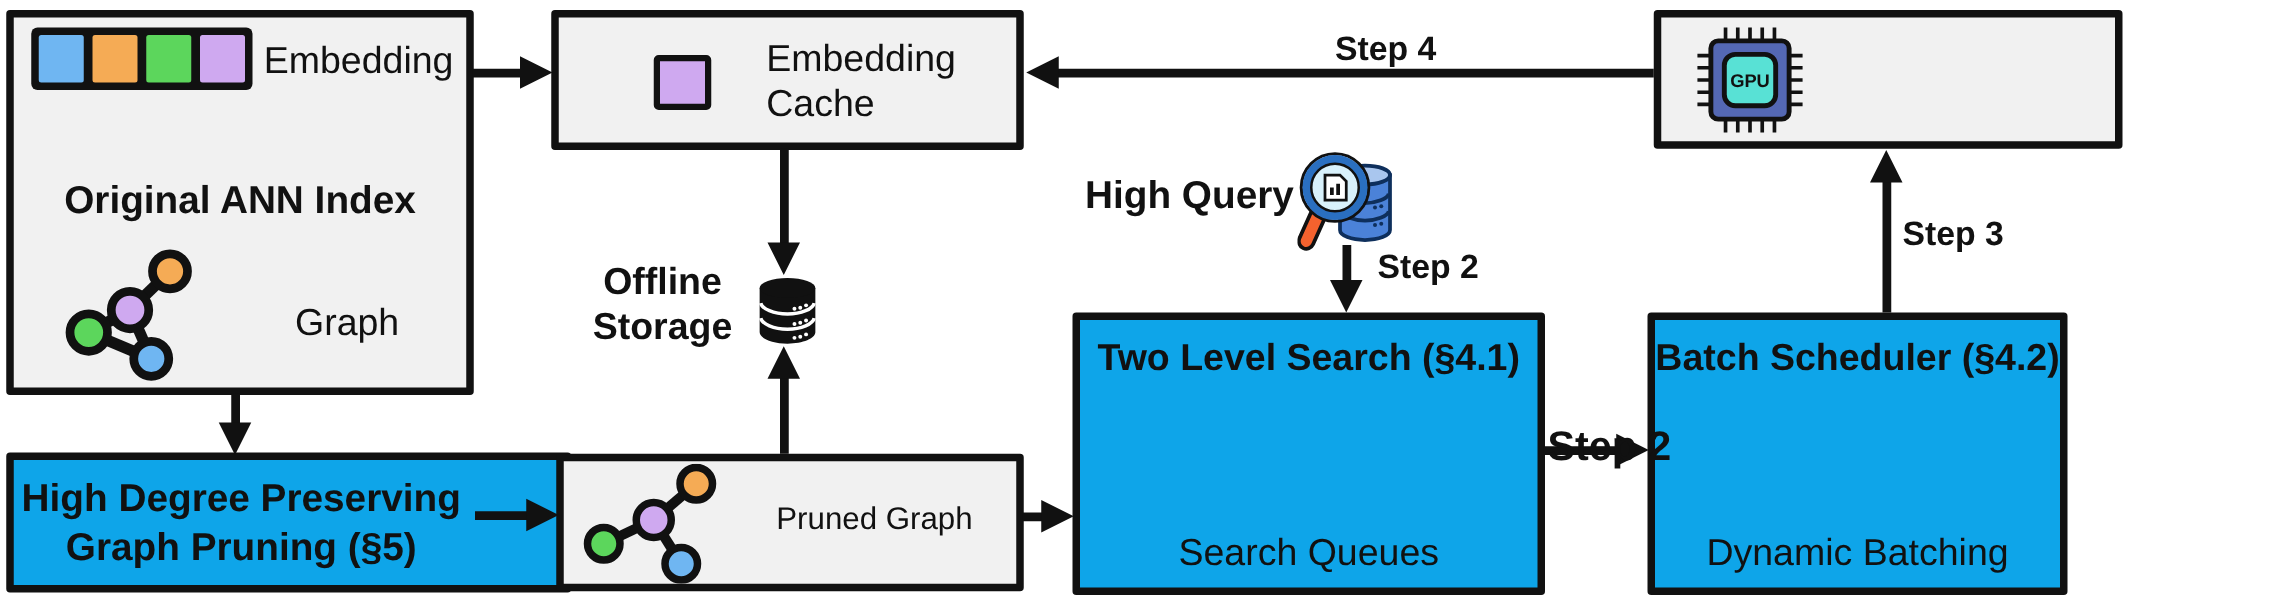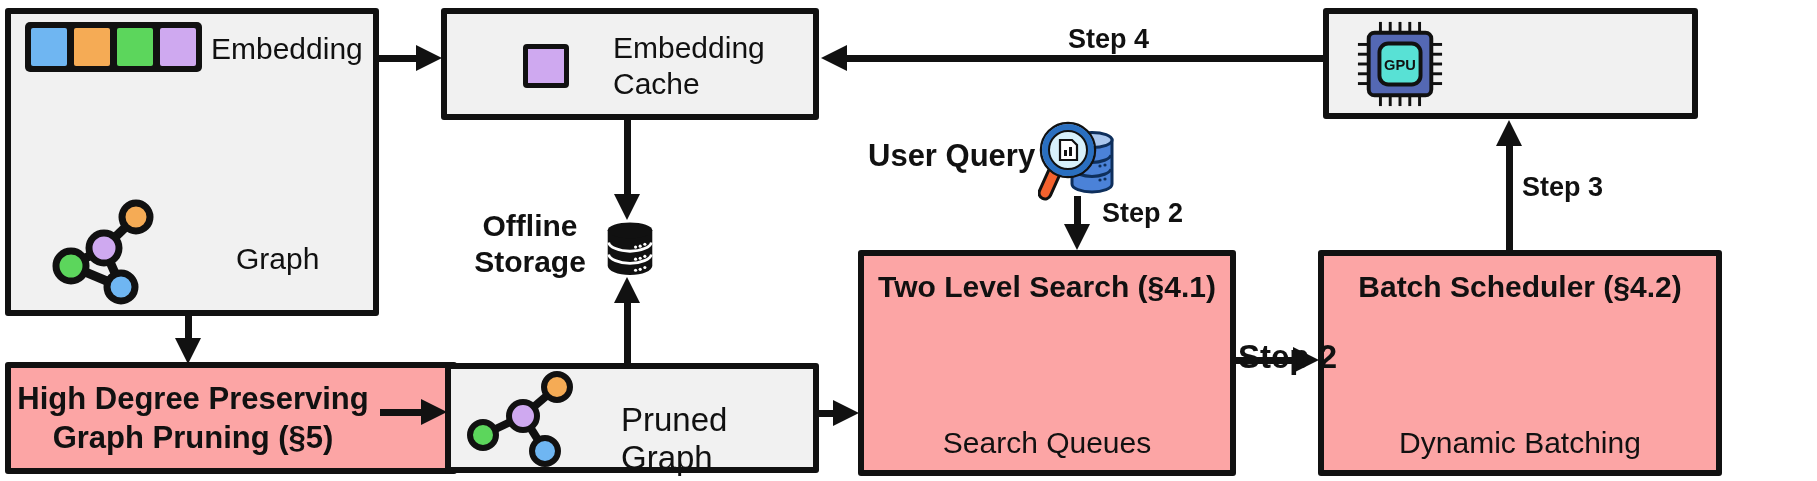--- a/index.html
+++ b/index.html
@@ -3,21 +3,21 @@
 <meta charset="utf-8">
 <style>
   html,body{margin:0;padding:0;background:#fff;}
   #canvas{
     position:relative;width:1817px;height:481px;background:#ffffff;
     font-family:"Liberation Sans","DejaVu Sans",sans-serif;color:#111;
     overflow:hidden;
   }
   .box{position:absolute;box-sizing:border-box;border:6px solid #111;border-radius:3px;}
   .box.light{background:#f1f1f1;}
-  .box.gray{background:#fca5a5;}
+  .box.gray{background:#0ea5e9;}
   .lbl{position:absolute;color:#111;}
   .b{font-weight:bold;}
   .center{text-align:center;}
   .right{text-align:right;}
 
   
   .shaft{position:absolute;background:#111;}
   .head{position:absolute;width:0;height:0;}
   .head.r{border-top:13px solid transparent;border-bottom:13px solid transparent;border-left:26px solid #111;}
   .head.l{border-top:13px solid transparent;border-bottom:13px solid transparent;border-right:26px solid #111;}
@@ -49,20 +49,21 @@
 <div id="canvas">
 
   <div class="box light" style="left:5px;top:8px;width:374px;height:308px;">
     <div class="emb-strip" style="left:14px;top:8px;">
       <div class="emb-sq" style="background:#6fb6f2;"></div>
       <div class="emb-sq" style="background:#f5ab55;"></div>
       <div class="emb-sq" style="background:#5cd65c;"></div>
       <div class="emb-sq" style="background:#cfa9f0;"></div>
     </div>
     <div class="lbl" style="left:200px;top:18px;font-size:30px;">Embedding</div>
+    <div class="lbl b center" style="left:0;top:128px;width:100%;font-size:31px;">Original ANN Index</div>
     <svg class="icon" style="left:38px;top:182px;" width="125" height="112" viewBox="0 0 125 112">
       <g stroke="#111" stroke-width="9">
         <line x1="22" y1="70" x2="55" y2="52"></line>
         <line x1="55" y1="52" x2="87" y2="21"></line>
         <line x1="55" y1="52" x2="72" y2="91"></line>
         <line x1="22" y1="70" x2="72" y2="91"></line>
       </g>
       <circle cx="87" cy="21" r="14" fill="#f5ab55" stroke="#111" stroke-width="7"></circle>
       <circle cx="22" cy="70" r="15" fill="#5cd65c" stroke="#111" stroke-width="7"></circle>
       <circle cx="72" cy="91" r="14" fill="#6fb6f2" stroke="#111" stroke-width="7"></circle>
@@ -118,21 +119,21 @@
         <circle cx="44" cy="25" r="1.7"></circle>
       <circle cx="34" cy="41" r="1.7"></circle>
         <circle cx="39" cy="40" r="1.7"></circle>
         <circle cx="44" cy="38" r="1.7"></circle>
       <circle cx="34" cy="53" r="1.7"></circle>
         <circle cx="39" cy="52" r="1.7"></circle>
         <circle cx="44" cy="50" r="1.7"></circle>
     </g>
   </svg>
 
-  <div class="lbl b" style="left:868px;top:138px;font-size:31px;">User Query</div>
+  <div class="lbl b" style="left:868px;top:138px;font-size:31px;">High Query</div>
   <svg class="icon" style="left:1038px;top:114px;" width="84" height="88" viewBox="0 0 84 88">
     <g stroke="#0e2f5c" stroke-width="3">
       <path d="M34,26 v44 c0,4.5 9,8 20,8 s20,-3.5 20,-8 v-44 z" fill="#4b82d8"></path>
       <path d="M35,55 c1,4 10,7.5 19,7.5 s18,-3.5 19,-7.5" fill="none"></path>
       <path d="M35,41 c1,4 10,7.5 19,7.5 s18,-3.5 19,-7.5" fill="none"></path>
       <ellipse cx="54" cy="26" rx="20" ry="7.5" fill="#a9c6ee"></ellipse>
     </g>
     <g fill="#0e2f5c">
       <circle cx="62" cy="66" r="1.6"></circle>
         <circle cx="67" cy="65" r="1.6"></circle>
@@ -149,42 +150,42 @@
       <rect x="26" y="36" width="3" height="6" fill="#111"></rect>
       <rect x="31" y="33" width="3" height="9" fill="#111"></rect>
     </g>
   </svg>
 
   <div class="box gray" style="left:858px;top:250px;width:378px;height:226px;">
     <div class="lbl b center" style="left:0;top:14px;width:100%;font-size:30px;">Two Level Search (§4.1)</div>
     <div class="lbl center" style="left:0;bottom:10px;width:100%;font-size:30px;">Search Queues</div>
   </div>
 
-  <div class="box gray" style="left:1318px;top:250px;width:404px;height:226px;">
+  <div class="box gray" style="left:1318px;top:250px;width:336px;height:226px;">
     <div class="lbl b center" style="left:0;top:14px;width:100%;font-size:30px;">Batch Scheduler (§4.2)</div>
     <div class="lbl center" style="left:0;bottom:10px;width:100%;font-size:30px;">Dynamic Batching</div>
   </div>
 
   <div class="box gray" style="left:5px;top:362px;width:452px;height:112px;">
     <div class="lbl b center" style="left:2px;top:11px;width:360px;font-size:31px;line-height:39px;">High Degree Preserving Graph Pruning (§5)</div>
   </div>
 
   <div class="box light" style="left:445px;top:363px;width:374px;height:110px;">
     <svg class="icon" style="left:14px;top:2px;" width="150" height="96" viewBox="0 0 150 96">
       <g stroke="#111" stroke-width="8">
         <line x1="18" y1="64" x2="58" y2="45"></line>
         <line x1="58" y1="45" x2="92" y2="16"></line>
         <line x1="58" y1="45" x2="80" y2="80"></line>
       </g>
       <circle cx="92" cy="16" r="13" fill="#f5ab55" stroke="#111" stroke-width="6"></circle>
       <circle cx="18" cy="64" r="13" fill="#5cd65c" stroke="#111" stroke-width="6"></circle>
       <circle cx="80" cy="80" r="13" fill="#6fb6f2" stroke="#111" stroke-width="6"></circle>
       <circle cx="58" cy="45" r="14" fill="#cfa9f0" stroke="#111" stroke-width="6"></circle>
     </svg>
-    <div class="lbl" style="left:170px;top:32px;font-size:33px;">Pruned Graph</div>
+    <div class="lbl" style="left:170px;top:32px;font-size:25px;">Pruned Graph</div>
   </div>
 
   <div class="shaft" style="left:378px;top:55px;width:40px;height:7px;"></div>
   <div class="head r" style="left:416px;top:45px;"></div>
 
   <div class="shaft" style="left:624px;top:119px;width:7px;height:78px;"></div>
   <div class="head d" style="left:614px;top:194px;"></div>
 
   <div class="shaft" style="left:624px;top:301px;width:7px;height:62px;"></div>
   <div class="head u" style="left:614px;top:277px;"></div>

